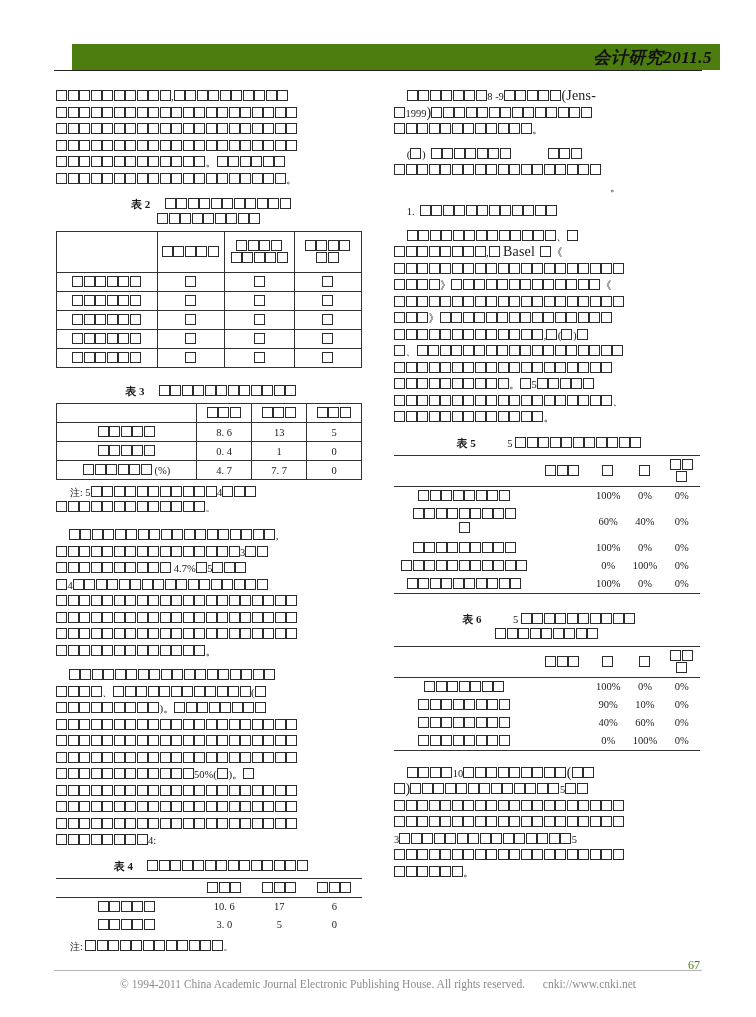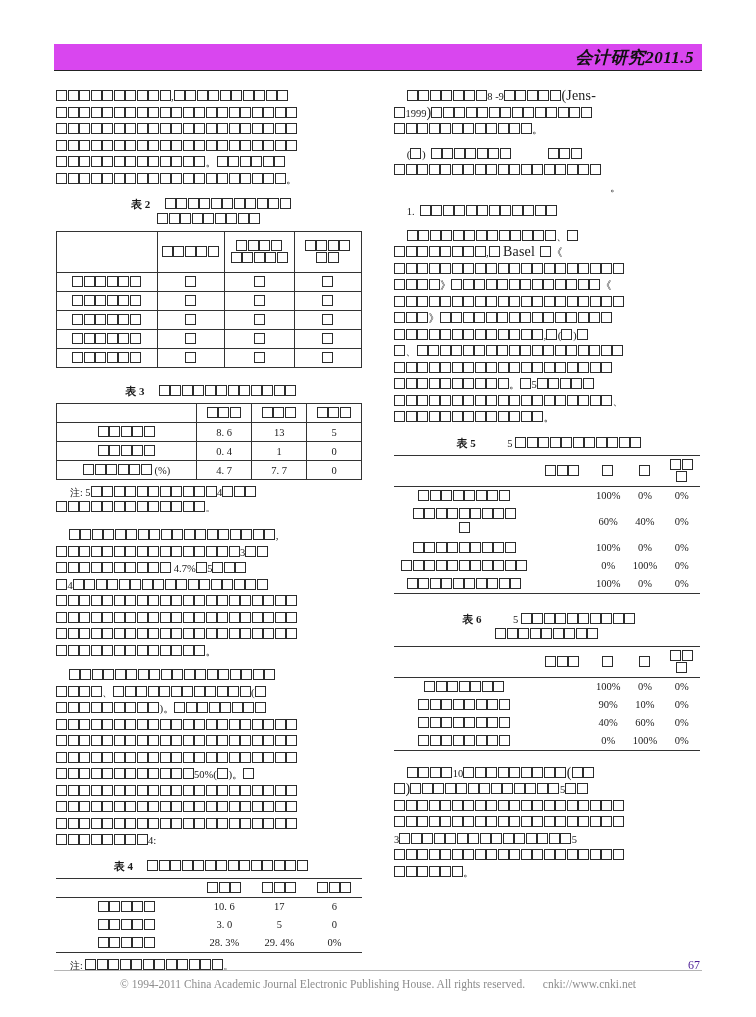--- a/index.html
+++ b/index.html
@@ -19,25 +19,25 @@
     position: absolute;
     top: 0; left: 0;
     width: 756px;
     height: 1017px;
     background: #fff;
   }
 
   
   .header-bar {
     position: absolute;
-    left: 54px;
+    left: 72px;
     top: 44px;
     width: 648px;
     height: 26px;
-    background: #d946ef;
+    background: #4d7c0f;
   }
   .header-title {
     position: absolute;
     right: 8px;
     top: 2px;
     font-family: "Liberation Serif", serif;
     font-size: 17px;
     font-weight: bold;
     font-style: italic;
     color: #111;
@@ -150,21 +150,21 @@
     font-family: "Liberation Serif", serif;
     font-size: 11.5px;
     color: #8d8d8d;
   }
   .pagenum {
     position: absolute;
     right: 56px;
     top: 958px;
     font-family: "Liberation Serif", serif;
     font-size: 12px;
-    color: #4c1d95;
+    color: #4d7c0f;
     margin-left: 14px;
   }
   .footer-rule {
     position: absolute;
     left: 54px;
     top: 970px;
     width: 648px;
     height: 1px;
     background: #b5b5b5;
   }
@@ -388,26 +388,20 @@
         <td class="num" style="border:none;">10. 6</td>
         <td class="num" style="border:none;">17</td>
         <td class="num" style="border:none;">6</td>
       </tr>
       <tr>
         <td style="border:none;"><i class="box"></i><i class="box"></i><i class="box"></i><i class="box"></i><i class="box"></i></td>
         <td class="num" style="border:none;">3. 0</td>
         <td class="num" style="border:none;">5</td>
         <td class="num" style="border:none;">0</td>
       </tr>
-      <tr>
-        <td style="border-left:none;border-right:none;border-top:none;"><i class="box"></i><i class="box"></i><i class="box"></i><i class="box"></i><i class="box"></i></td>
-        <td class="num" style="border-left:none;border-right:none;border-top:none;">28. 3%</td>
-        <td class="num" style="border-left:none;border-right:none;border-top:none;">29. 4%</td>
-        <td class="num" style="border-left:none;border-right:none;border-top:none;">0%</td>
-      </tr>
     </tbody>
       </table>
 
     <div class="note">
       <span style="margin-left:14px;">注:</span>
       <i class="box"></i><i class="box"></i><i class="box"></i><i class="box"></i><i class="box"></i><i class="box"></i><i class="box"></i><i class="box"></i><i class="box"></i><i class="box"></i><i class="box"></i><i class="box"></i>。
     </div>
 
   </div>
 

